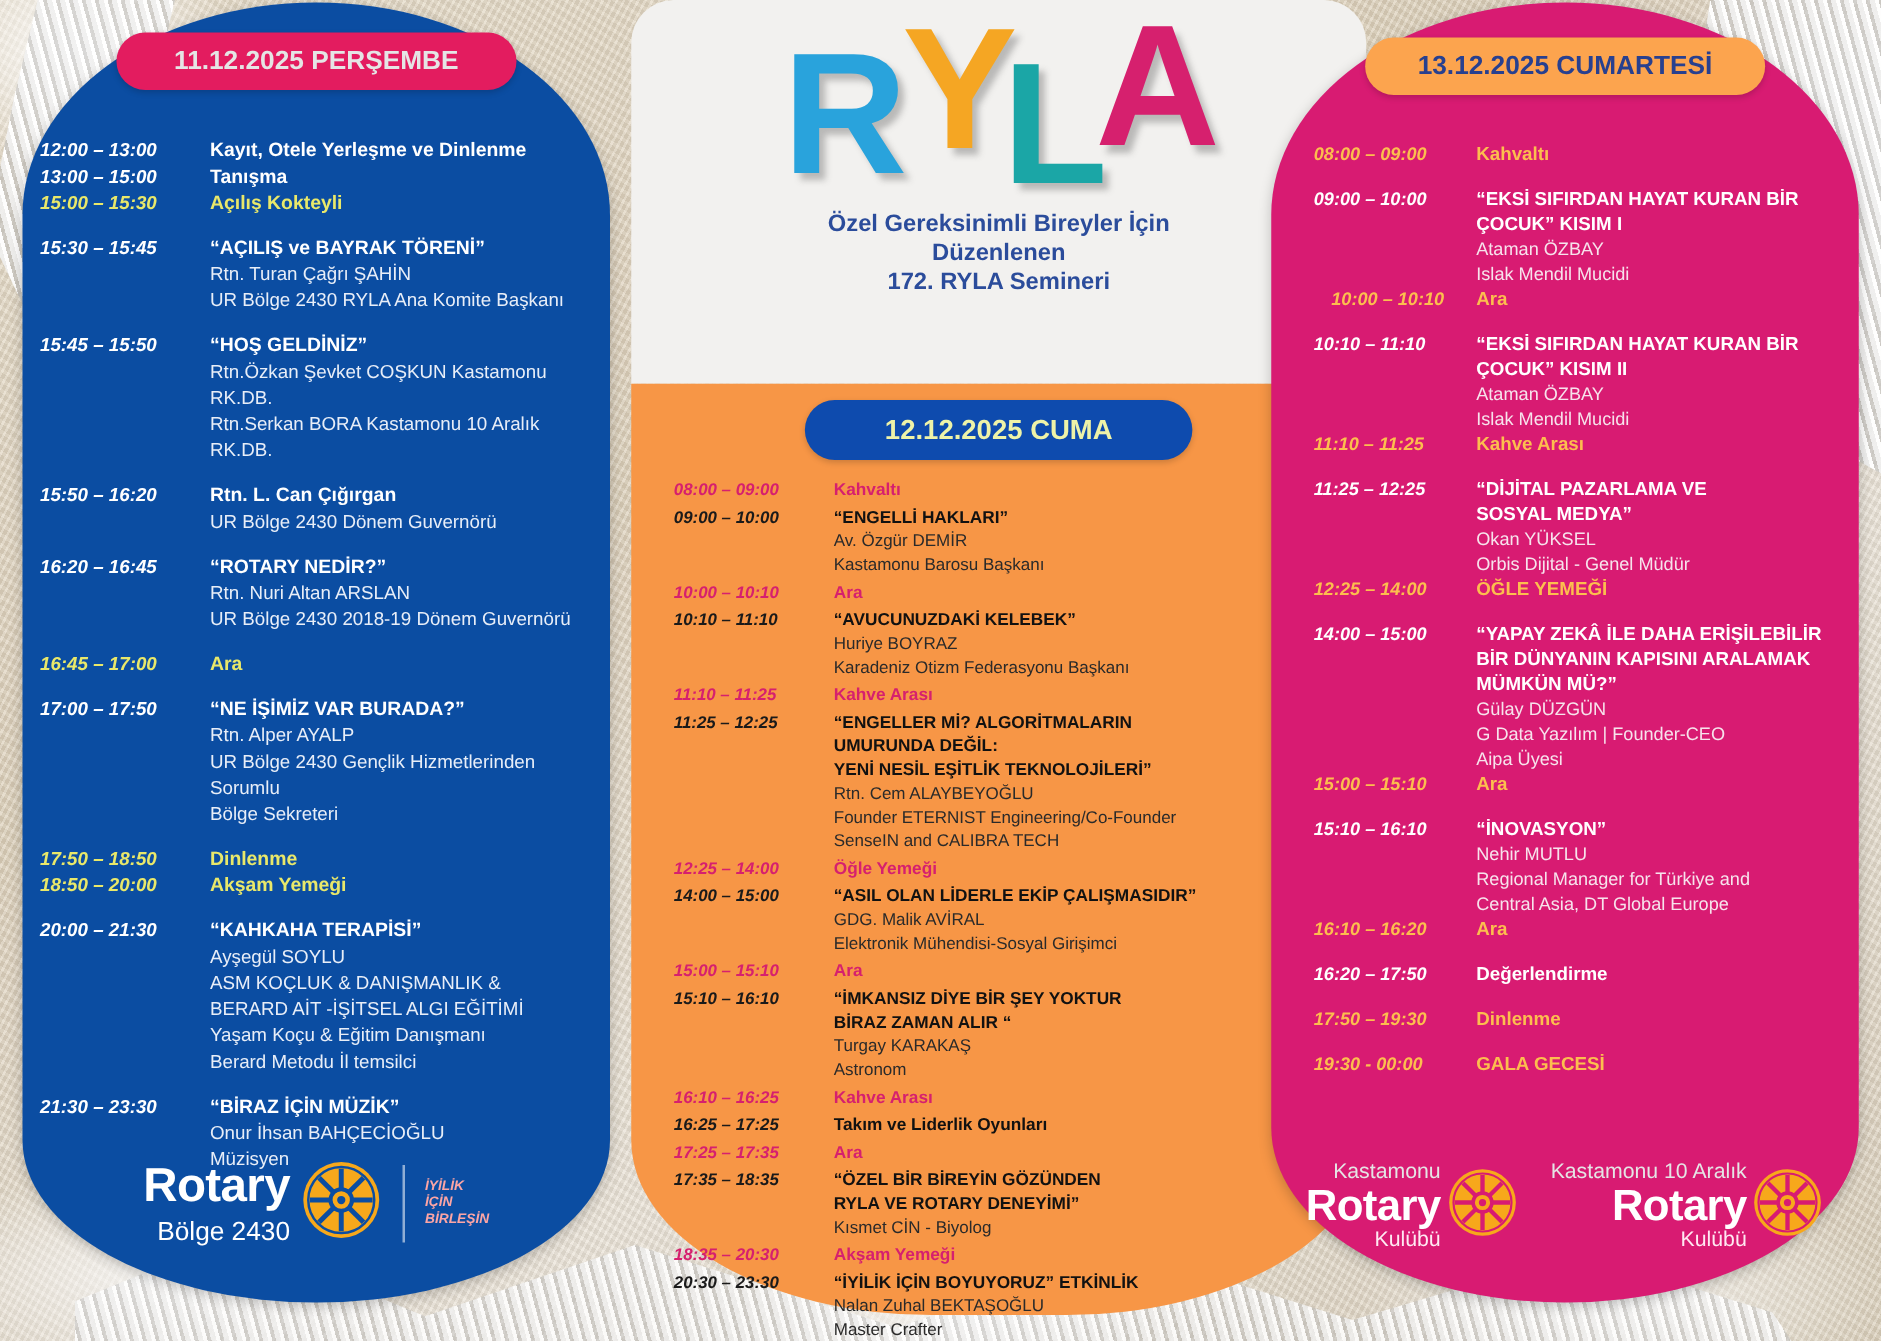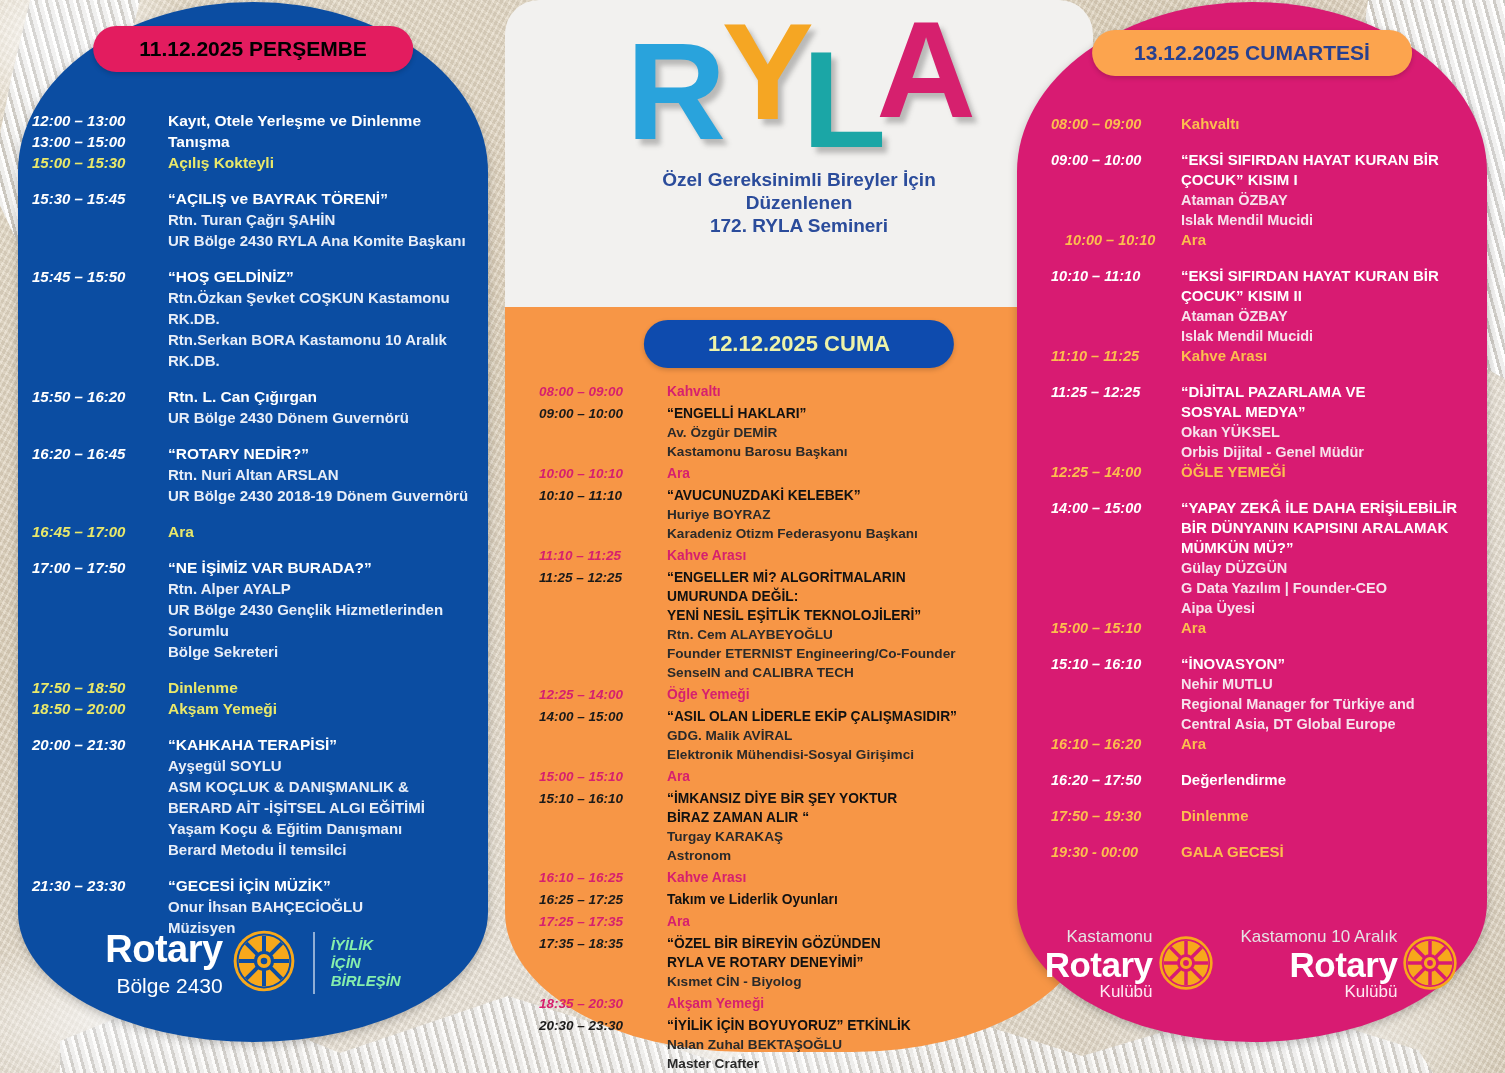--- a/index.html
+++ b/index.html
@@ -80,21 +80,21 @@
     position: absolute;
     left: 50%; transform: translateX(-50%);
     border-radius: 40px;
     text-align: center;
     font-weight: bold;
     white-space: nowrap;
     box-shadow: 0 2px 5px rgba(0,0,0,.18);
   }
   #pill-thu {
     top: 24px; padding: 11px 46px;
-    background: #E31C5F; color: #000000; font-size: 21px;
+    background: #E31C5F; color: #e5e5e5; font-size: 21px;
   }
   #pill-sat {
     top: 28px; padding: 11px 42px;
     background: #FCA44E; color: #28408F; font-size: 21px;
   }
   #pill-program {
     top: 255px; padding: 10px 92px;
     background: #FCE588; color: #2B4C9B; font-size: 24px;
     z-index: 5;
   }
@@ -136,21 +136,21 @@
 
   .row { display: flex; align-items: flex-start; }
   .time {
     flex: 0 0 auto;
     font-weight: bold;
     white-space: nowrap;
     font-style: italic;
   }
   .body-col { flex: 1 1 auto; }
   .title { font-weight: bold; }
-  .sub   { font-weight: bold; }
+  .sub   { font-weight: normal; }
 
   
   #sched-left .time  { width: 136px; font-size: 15px; color: #FFFFFF; line-height: 21px; }
   #sched-left .title { font-size: 15.5px; color: #FFFFFF; line-height: 21px; }
   #sched-left .sub   { font-size: 15px; color: #E8EEF8; line-height: 21px; }
   #sched-left .break .time,
   #sched-left .break .title { color: #E9E86A; }
   #sched-left .gap { height: 15px; }
 
   
@@ -176,22 +176,22 @@
   #rotary-left {
     position: absolute; bottom: 44px; left: 0; right: 0;
     display: flex; align-items: center; justify-content: center; gap: 0;
   }
   #rotary-left .word { color: #FFFFFF; font-weight: bold; font-size: 38px; line-height: 1; letter-spacing: -.5px; }
   #rotary-left .region { color: #FFFFFF; font-size: 21px; line-height: 1; margin-top: 7px; }
   #rotary-left .divider {
     width: 2px; height: 62px; background: rgba(255,255,255,.55); margin: 0 16px;
   }
   #rotary-left .tagline {
-    color: #86efac; font-style: italic; font-weight: bold;
-    font-size: 15px; line-height: 1.18; text-align: left;
+    color: #fca5a5; font-style: italic; font-weight: bold;
+    font-size: 11px; line-height: 1.18; text-align: left;
   }
 
   #rotary-right {
     position: absolute; bottom: 40px; left: 0; right: 0;
     display: flex; align-items: flex-end; justify-content: center; gap: 26px;
   }
   #rotary-right .club { text-align: right; }
   #rotary-right .city { color: #e5e5e5; font-size: 17px; line-height: 1.1; }
   #rotary-right .word { color: #FFFFFF; font-weight: bold; font-size: 35px; line-height: 1.05; letter-spacing: -.5px; }
   #rotary-right .kulubu { color: #FFE9F2; font-size: 17px; line-height: 1.1; }
@@ -301,21 +301,21 @@
           <div class="sub">ASM KOÇLUK &amp; DANIŞMANLIK &amp;</div>
           <div class="sub">BERARD AİT -İŞİTSEL ALGI EĞİTİMİ</div>
           <div class="sub">Yaşam Koçu &amp; Eğitim Danışmanı</div>
           <div class="sub">Berard Metodu İl temsilci</div>
         </div>
       </div>
       <div class="gap"></div>
       <div class="row">
         <div class="time">21:30 – 23:30</div>
         <div class="body-col">
-          <div class="title">“GECESİ İÇİN MÜZİK”</div>
+          <div class="title">“BİRAZ İÇİN MÜZİK”</div>
           <div class="sub">Onur İhsan BAHÇECİOĞLU</div>
           <div class="sub">Müzisyen</div>
         </div>
       </div>
     </div>
 
   <div id="rotary-left">
     <div style="text-align:right">
       <div class="word">Rotary</div>
       <div class="region">Bölge 2430</div>

